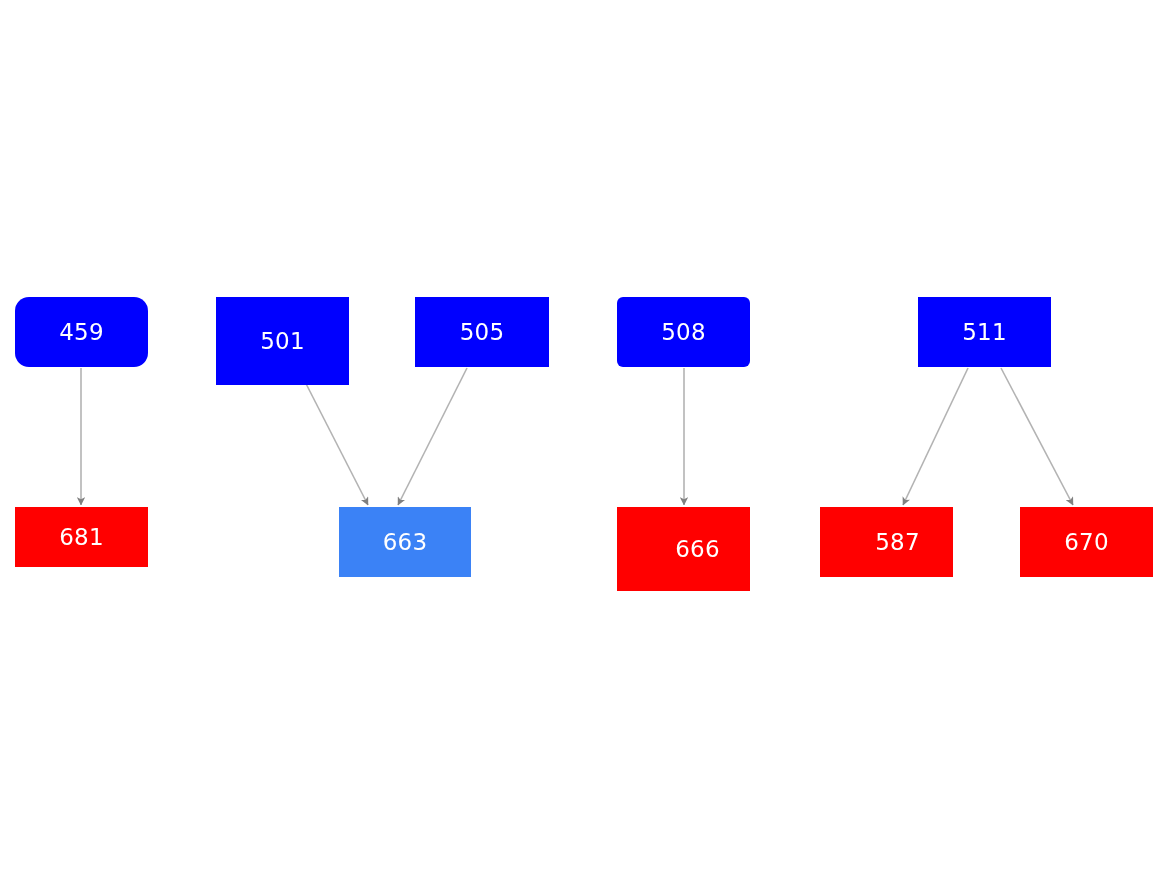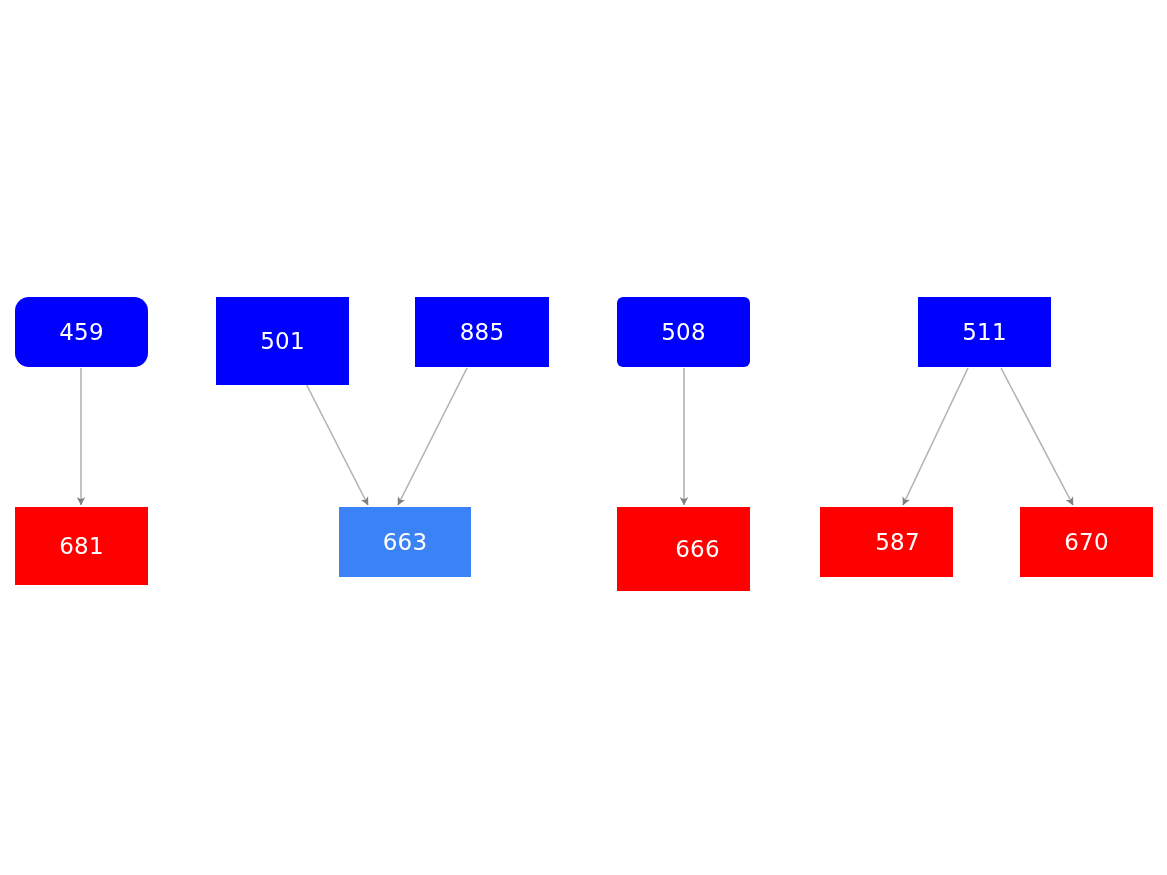--- a/index.html
+++ b/index.html
@@ -69,29 +69,29 @@
   </svg>
 
   <div id="nodes-layer">
       <div class="node blue" style="left: 15px; top: 297px; width: 133px; height: 70px; background: rgb(0, 0, 255); border-radius: 14px;">
         <span class="node-label">459</span>
       </div>
       <div class="node blue" style="left: 216px; top: 297px; width: 133px; height: 88px; background: rgb(0, 0, 255);">
         <span class="node-label">501</span>
       </div>
       <div class="node blue" style="left: 415px; top: 297px; width: 134px; height: 70px; background: rgb(0, 0, 255);">
-        <span class="node-label">885</span>
+        <span class="node-label">505</span>
       </div>
       <div class="node blue" style="left: 617px; top: 297px; width: 133px; height: 70px; background: rgb(0, 0, 255); border-radius: 6px;">
         <span class="node-label">508</span>
       </div>
       <div class="node blue" style="left: 918px; top: 297px; width: 133px; height: 70px; background: rgb(0, 0, 255);">
         <span class="node-label">511</span>
       </div>
-      <div class="node red" style="left: 15px; top: 507px; width: 133px; height: 78px; background: rgb(255, 0, 0);">
+      <div class="node red" style="left: 15px; top: 507px; width: 133px; height: 60px; background: rgb(255, 0, 0);">
         <span class="node-label">681</span>
       </div>
       <div class="node red" style="left: 317px; top: 507px; width: 132px; height: 70px; background: #3b82f6; margin-left: 22px;">
         <span class="node-label">663</span>
       </div>
       <div class="node red" style="left: 617px; top: 507px; width: 133px; height: 84px; background: rgb(255, 0, 0); padding-left: 28px;">
         <span class="node-label">666</span>
       </div>
       <div class="node red" style="left: 820px; top: 507px; width: 133px; height: 70px; background: rgb(255, 0, 0); padding-left: 22px;">
         <span class="node-label">587</span>

